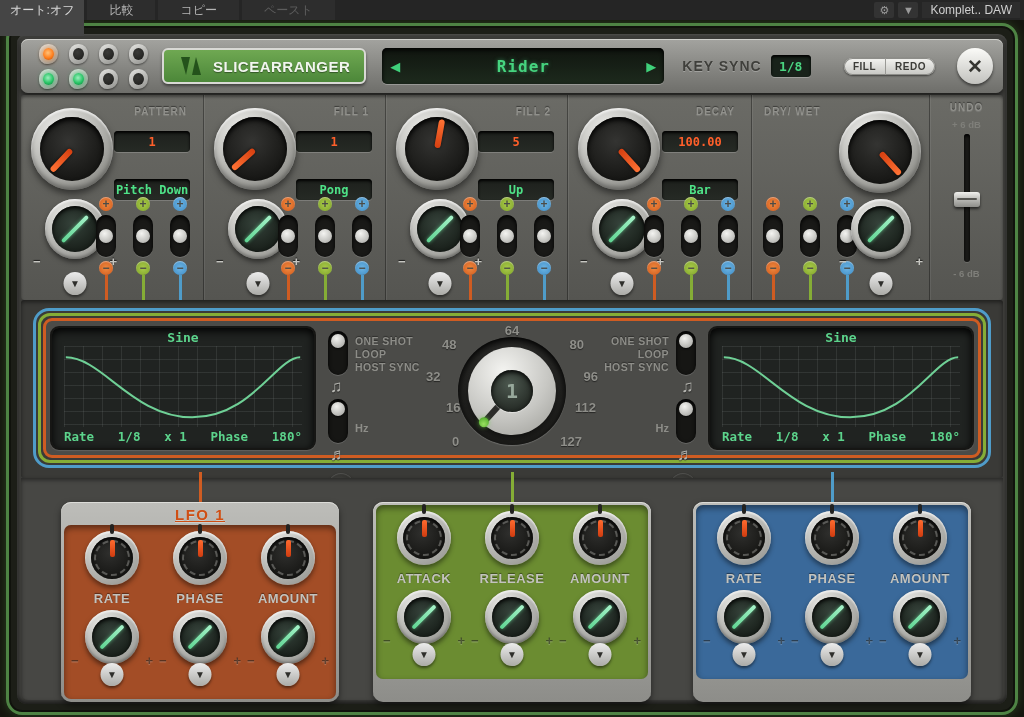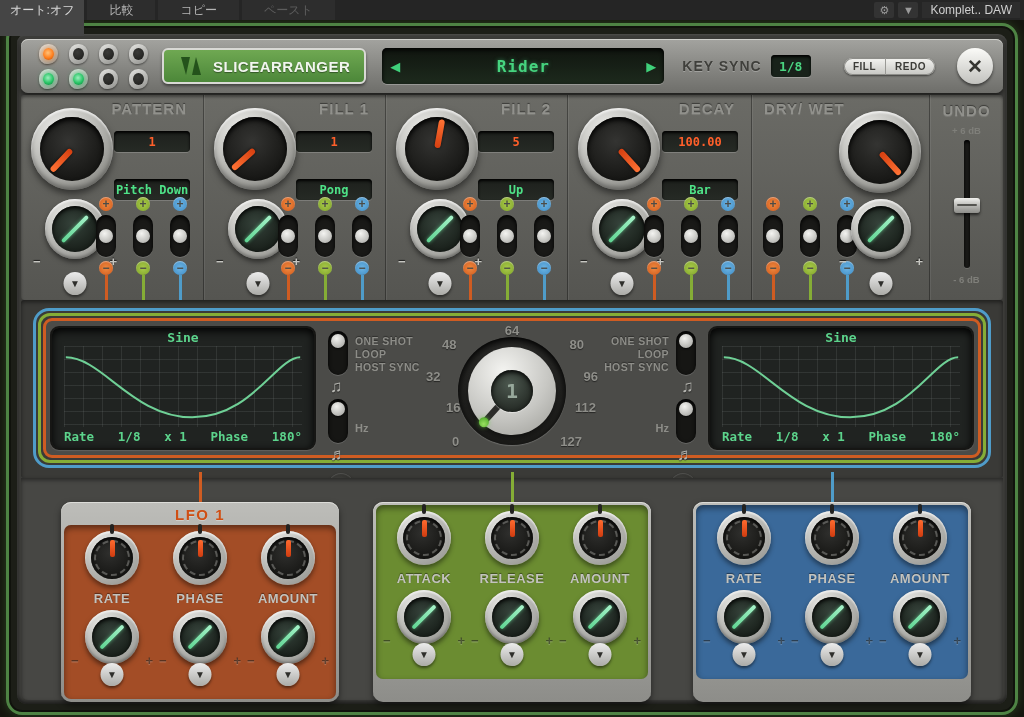--- a/index.html
+++ b/index.html
@@ -49,21 +49,21 @@
   .close-btn{width:36px;height:36px;border-radius:50%;background:linear-gradient(#fbfbf8,#c2c2be);border:2px solid #77777 3;
              box-shadow:0 2px 3px rgba(0,0,0,.5);display:flex;align-items:center;justify-content:center;
              color:#35353­1;font-size:19px;font-weight:bold;box-sizing:border-box;color:#343430;}
 
   
   .topctl{position:absolute;left:4px;right:4px;top:61px;height:205px;background:linear-gradient(#6b6b66,#58585­4 80%,#525250);
           background:linear-gradient(#6b6b66,#555551);border-radius:4px;box-shadow:inset 0 2px 3px rgba(0,0,0,.4);display:flex;}
   .col{position:relative;height:100%;box-sizing:border-box;}
   .col + .col{border-left:1px solid rgba(0,0,0,.35);box-shadow:inset 1px 0 0 rgba(255,255,255,.07);}
   .c-pattern,.c-fill1,.c-fill2{width:182px;} .c-decay{width:184px;} .c-drywet{width:178px;} .c-gain{flex:1;}
-  .col-label{position:absolute;top:5px;right:16px;color:#91918c;font-weight:bold;font-size:15px;letter-spacing:1px;
+  .col-label{position:absolute;top:11px;right:16px;color:#91918c;font-weight:bold;font-size:10px;letter-spacing:1px;
              text-shadow:0 1px 1px rgba(255,255,255,.14),0 -1px 1px rgba(0,0,0,.45);}
   .c-drywet .col-label{right:auto;left:12px;}
   .c-gain .col-label{position:static;display:block;text-align:center;margin-top:7px;}
 
   
   .bigknob{position:absolute;left:10px;top:13px;width:82px;height:82px;border-radius:50%;
            background:radial-gradient(circle at 35% 28%,#efefec,#bcbcb8 45%,#8e8e89 78%,#737370);
            box-shadow:0 4px 7px rgba(0,0,0,.5),inset 0 2px 2px rgba(255,255,255,.7),inset 0 -3px 4px rgba(0,0,0,.3);}
   .bk-face{position:absolute;inset:9px;border-radius:50%;background:radial-gradient(circle at 45% 38%,#343432,#141412 78%);box-shadow:inset 0 3px 5px #000;}
   .bk-ptr{position:absolute;inset:0;transform:rotate(var(--rot,0deg));}
@@ -189,21 +189,21 @@
             box-shadow:inset 0 2px 5px #000,0 1px 1px rgba(255,255,255,.45);}
 
   
   .bottom{position:absolute;left:4px;right:4px;top:444px;bottom:4px;background:#474744;border-radius:0 0 7px 7px;box-shadow:inset 0 2px 4px rgba(0,0,0,.45);}
   .bpanel{position:absolute;top:24px;width:278px;height:200px;border-radius:10px;padding:3px;box-sizing:border-box;
           background:linear-gradient(#bdbdb9,#8d8d89);box-shadow:0 3px 6px rgba(0,0,0,.5),inset 0 1px 0 #dcdcd8;}
   .p-lfo1{left:40px;} .p-env{left:calc(50% - 139px);} .p-lfo2{right:32px;}
   .stub{position:absolute;top:-30px;left:calc(50% - 1.5px);width:3px;height:30px;}
   .p-lfo1 .stub{background:#cf5c22;} .p-env .stub{background:#85ad36;} .p-lfo2 .stub{background:#4f9cc9;}
   .b-title{height:20px;text-align:center;font-weight:bold;font-size:15px;letter-spacing:1.5px;line-height:19px;text-shadow:0 1px 0 rgba(255,255,255,.3);}
-  .p-lfo1 .b-title{color:#cf4f14;} .p-env .b-title{color:#5d8f1f;} .p-lfo2 .b-title{color:#3b7fb7;}
+  .p-lfo1 .b-title{color:#cf4f14;text-decoration:underline;} .p-env .b-title{color:#5d8f1f;} .p-lfo2 .b-title{color:#3b7fb7;}
   .b-body{height:calc(100% - 20px);border-radius:7px;box-shadow:inset 0 3px 6px rgba(0,0,0,.45);
           display:grid;grid-template-columns:repeat(3,1fr);padding:6px 4px 4px;box-sizing:border-box;}
   .p-lfo1 .b-body{background:#a34d26;} .p-env .b-body{background:#6b8c31;} .p-lfo2 .b-body{background:#3a699a;}
   .b-col{display:flex;flex-direction:column;align-items:center;}
   .rknob{position:relative;width:54px;height:54px;border-radius:50%;flex:0 0 auto;
          background:radial-gradient(circle at 35% 28%,#efefec,#b9b9b5 48%,#8b8b86);
          box-shadow:0 3px 5px rgba(0,0,0,.45),inset 0 2px 2px rgba(255,255,255,.7);}
   .rk-notch{position:absolute;left:calc(50% - 2px);top:-7px;width:4px;height:10px;background:#222220;border-radius:2px;}
   .rk-face{position:absolute;inset:6px;border-radius:50%;background:radial-gradient(circle at 45% 38%,#2f2f2d,#131311 80%);box-shadow:inset 0 2px 4px #000;}
   .rk-face::after{content:"";position:absolute;inset:3px;border-radius:50%;border:2px dashed rgba(165,165,160,.45);}

